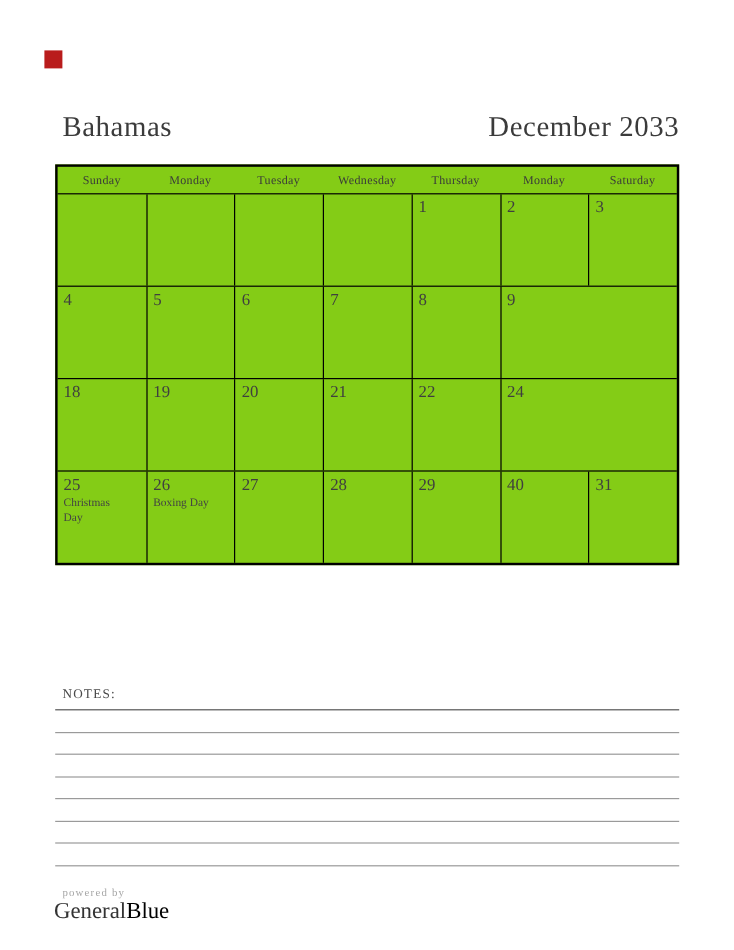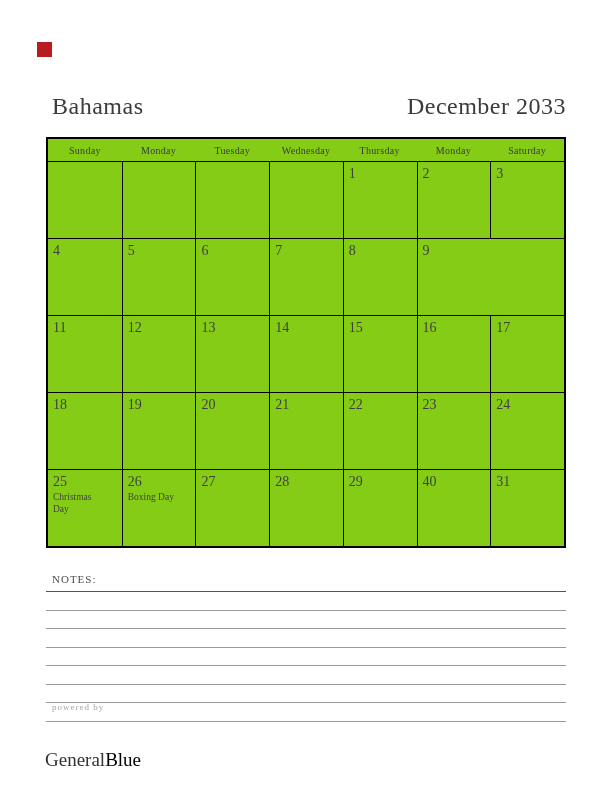--- a/index.html
+++ b/index.html
@@ -19,21 +19,21 @@
   .cell { padding:3px 4px 0 5px; overflow:hidden; box-sizing:border-box; }
   .cell + .cell { border-left:1px solid #000; }
   .dnum { font-size:14px; line-height:17px; color:#3f3f3f; }
   .holiday { font-size:9.5px; line-height:11.5px; color:#434343; max-width:54px; margin-top:2px; }
 
   .notes-label { position:absolute; left:52px; top:536px; font-size:11px; letter-spacing:1px; color:#4a4a4a; }
   .notes-lines { position:absolute; left:46px; top:554px; width:520px; height:140px; }
   .note-line { position:absolute; left:0; right:0; height:0; border-top:1px solid #9a9a9a; }
   .note-line.first { border-top-color:#555555; }
 
-  .powered-by { position:absolute; left:52px; top:665px; font-size:9px; letter-spacing:1px; color:#a6a6a6; }
+  .powered-by { position:absolute; left:52px; top:702px; font-size:9px; letter-spacing:1px; color:#a6a6a6; }
   .brand { position:absolute; left:45px; top:711px; font-size:19px; line-height:24px; color:#333333; }
   .brand-blue { color:#1e96d2; }
 </style>
 </head>
 <body>
 
 <div class="page">
 
   <div class="red-marker" style="background: rgb(185, 28, 28);"></div>
 
@@ -89,62 +89,36 @@
           <div class="dnum">7</div>
         </div>
       <div class="cell">
           <div class="dnum">8</div>
         </div>
       <div class="cell">
           <div class="dnum">9</div>
         </div>
     </div>
 
-    <div class="cal-row">
-      <div class="cell">
-          <div class="dnum">11</div>
-        </div>
-      <div class="cell">
-          <div class="dnum">12</div>
-        </div>
-      <div class="cell">
-          <div class="dnum">13</div>
-        </div>
-      <div class="cell">
-          <div class="dnum">14</div>
-        </div>
-      <div class="cell">
-          <div class="dnum">15</div>
-        </div>
-      <div class="cell">
-          <div class="dnum">16</div>
-        </div>
-      <div class="cell">
-          <div class="dnum">17</div>
-        </div>
-    </div>
 
     <div class="cal-row">
       <div class="cell">
           <div class="dnum">18</div>
         </div>
       <div class="cell">
           <div class="dnum">19</div>
         </div>
       <div class="cell">
           <div class="dnum">20</div>
         </div>
       <div class="cell">
           <div class="dnum">21</div>
         </div>
       <div class="cell">
           <div class="dnum">22</div>
-        </div>
-      <div class="cell">
-          <div class="dnum">23</div>
         </div>
       <div class="cell">
           <div class="dnum">24</div>
         </div>
     </div>
 
     <div class="cal-row">
       <div class="cell">
         <div class="dnum">25</div>
         <div class="holiday">Christmas Day</div>

